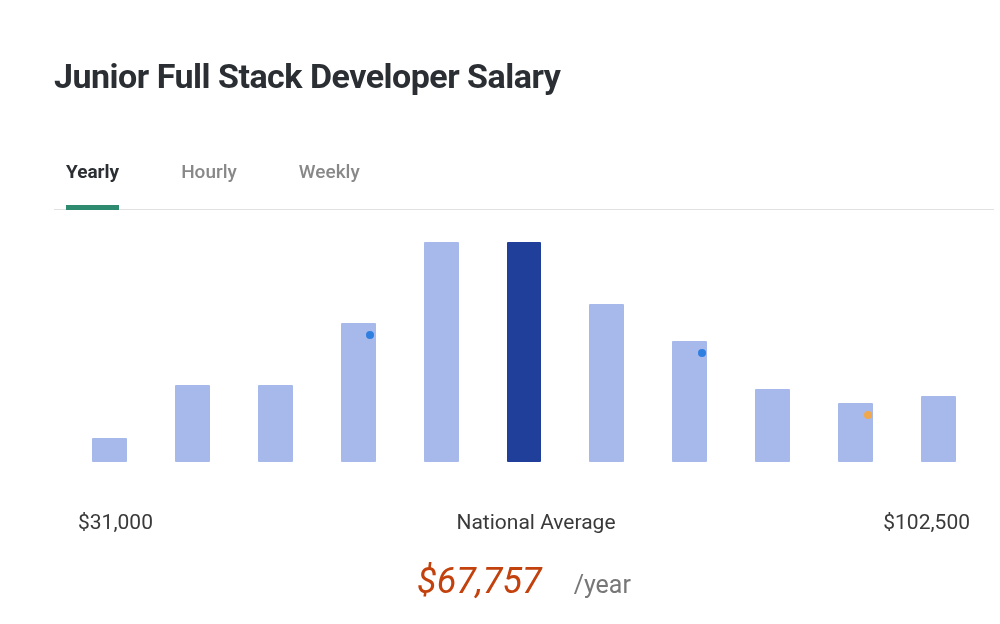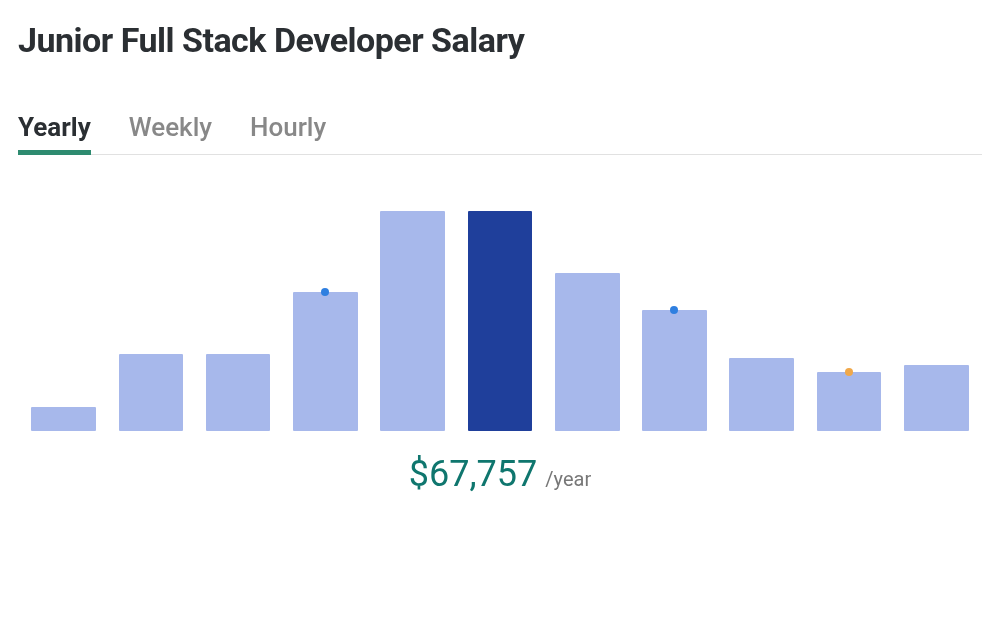--- a/index.html
+++ b/index.html
@@ -1,15 +1,15 @@
 <!DOCTYPE html>
 <html><head>
   <meta charset="utf-8">
   <style>
-    * { box-sizing: border-box; margin: 0; padding: 0; }
+    * { box-sizing: border-box; margin: 12px; padding: 0; }
     body {
       font-family: -apple-system, BlinkMacSystemFont, "Segoe UI", Roboto, Helvetica, Arial, sans-serif;
       background: #fff;
       width: 1000px;
       height: 624px;
       padding: 20px 18px;
       color: #333;
     }
     .title {
       font-size: 34px;
@@ -18,23 +18,23 @@
       letter-spacing: -0.5px;
     }
     .tabs {
       display: flex;
       gap: 38px;
       margin-top: 52px;
       border-bottom: 1px solid #e1e1e1;
       padding-bottom: 0;
     }
     .tab {
-      font-size: 26px;
+      font-size: 19px;
       color: #888;
-      padding-bottom: 8px;
+      padding-bottom: 22px;
       cursor: pointer;
       border-bottom: 5px solid transparent;
       margin-bottom: -1px;
       font-weight: 500;
     }
     .tab.active {
       color: #2b2f33;
       font-weight: 700;
       border-bottom-color: #2e8b70;
     }
@@ -89,42 +89,43 @@
       margin-top: 22px;
     }
     .summary-row {
       display: flex;
       justify-content: center;
       align-items: baseline;
       gap: 8px;
     }
     .big-val {
       font-size: 36px;
-      color: #0f766e;
+      color: #c2410c;
       font-weight: 400;
+      font-style: italic;
     }
     .mid-val {
       font-size: 28px;
       color: #2b2f33;
       font-weight: 400;
     }
     .unit {
-      font-size: 20px;
+      font-size: 25px;
       color: #777;
     }
   </style>
 </head>
 <body>
 
 <h1 class="title">Junior Full Stack Developer Salary</h1>
 
 <div class="tabs">
   <div class="tab active">Yearly</div>
+  <div class="tab">Hourly</div>
   <div class="tab">Weekly</div>
-  <div class="tab">Hourly</div>
 </div>
 
 <div class="chart-wrap">
   <div class="bars" id="bars">
       <div class="bar-slot">
         <div class="bar" style="height: 24.2px;"></div>
       </div>
       <div class="bar-slot">
         <div class="bar" style="height: 77px;"></div>
       </div>
@@ -155,20 +156,25 @@
       </div>
       <div class="bar-slot">
         <div class="bar" style="height: 59.4px;">
           <div class="dot" style="background: rgb(240, 168, 74); top: -4px;"></div>
         </div>
       </div>
       <div class="bar-slot">
         <div class="bar" style="height: 66px;"></div>
       </div>
     </div>
+  <div class="xlabels">
+    <span class="xlabel-left">$31,000</span>
+    <span class="xlabel-center">National Average</span>
+    <span class="xlabel-right">$102,500</span>
+  </div>
 </div>
 
 <div class="summary">
   <div class="summary-row">
     <span class="big-val">$67,757</span>
     <span class="unit">/year</span>
   </div>
 </div>
 
 </body></html>

